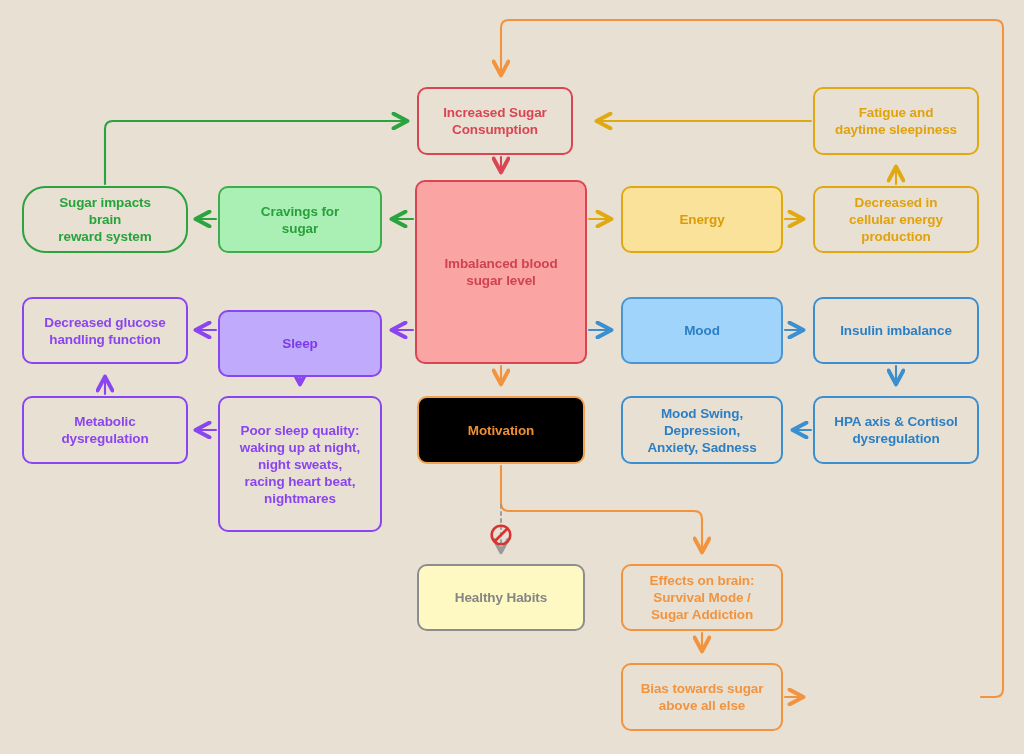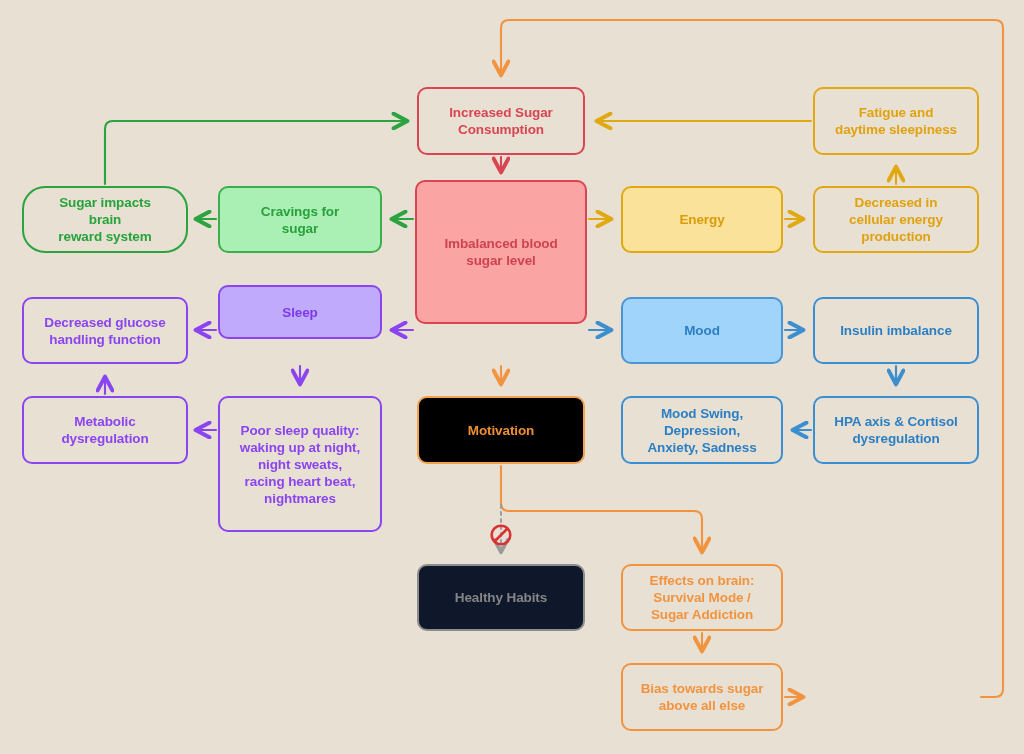--- a/index.html
+++ b/index.html
@@ -34,21 +34,21 @@
   .green-out {border-color:#2ba33f;color:#27a33c;background:#e8e0d3;}
   .green-fill{border-color:#3dae4e;color:#28a03c;background:#aaf0b4;}
   .yellow-out{border-color:#e0a911;color:#e0a20d;background:#e8e0d3;}
   .yellow-fill{border-color:#e0a911;color:#d99c0a;background:#fae29a;}
   .blue-out  {border-color:#3b8fd0;color:#2b7fc4;background:#e8e0d3;}
   .blue-fill {border-color:#4a95d3;color:#2b7fc4;background:#a1d4fb;}
   .purple-out{border-color:#8b45f0;color:#8b45f0;background:#e8e0d3;}
   .purple-fill{border-color:#8b45f0;color:#7c3ae8;background:#bfaafc;}
   .orange-out{border-color:#f2943f;color:#f2943f;background:#e8e0d3;}
   .orange-fill{border-color:#f0a24f;color:#ef8f33;background:#000000;}
-  .gray-fill {border-color:#8d8d8d;color:#858585;background:#0f172a;}
+  .gray-fill {border-color:#8d8d8d;color:#858585;background:#fef9c3;}
 </style>
 </head>
 <body>
 
 <div id="canvas">
 
   <svg id="edges" viewBox="0 0 1024 754">
     <defs>
       <marker id="ah-red" markerWidth="9" markerHeight="9" refX="7.4" refY="4.5" orient="auto">
         <path d="M1,1 L7.6,4.5 L1,8" fill="none" stroke="#d94552" stroke-width="1.9" stroke-linecap="round" stroke-linejoin="round"></path>
@@ -121,36 +121,36 @@
 
       <path d="M981,697 L995,697 Q1003,697 1003,689 L1003,28 Q1003,20 995,20 L509,20 Q501,20 501,28 L501,75" stroke="#f2943f" marker-end="url(#ah-orange)"></path>
     </g>
 
     <g>
       <circle cx="501" cy="535" r="9.3" fill="none" stroke="#d93232" stroke-width="2.6"></circle>
       <line x1="495" y1="541" x2="507" y2="529" stroke="#d93232" stroke-width="2.6" stroke-linecap="round"></line>
     </g>
   </svg>
 
-  <div class="node red-out" style="left:417px;top:87px;width:168px;height:68px;"><span>Increased Sugar
+  <div class="node red-out" style="left:417px;top:87px;width:156px;height:68px;"><span>Increased Sugar
 Consumption</span></div>
-  <div class="node red-fill" style="left:415px;top:180px;width:172px;height:144px;"><span>Imbalanced blood
+  <div class="node red-fill" style="left:415px;top:180px;width:172px;height:184px;"><span>Imbalanced blood
 sugar level</span></div>
   <div class="node green-fill" style="left:218px;top:186px;width:164px;height:67px;"><span>Cravings for
 sugar</span></div>
   <div class="node green-out" style="left:22px;top:186px;width:166px;height:67px;border-radius:23px;"><span>Sugar impacts
 brain
 reward system</span></div>
   <div class="node yellow-fill" style="left:621px;top:186px;width:162px;height:67px;"><span>Energy</span></div>
   <div class="node yellow-out" style="left:813px;top:186px;width:166px;height:67px;align-items:center;"><span>Decreased in
 cellular energy
 production</span></div>
   <div class="node yellow-out" style="left:813px;top:87px;width:166px;height:68px;"><span>Fatigue and
 daytime sleepiness</span></div>
-  <div class="node purple-fill" style="left:218px;top:285px;width:164px;height:54px;"><span>Sleep</span></div>
+  <div class="node purple-fill" style="left:218px;top:310px;width:164px;height:67px;"><span>Sleep</span></div>
   <div class="node purple-out" style="left:22px;top:297px;width:166px;height:67px;"><span>Decreased glucose
 handling function</span></div>
   <div class="node purple-out" style="left:22px;top:396px;width:166px;height:68px;"><span>Metabolic
 dysregulation</span></div>
   <div class="node purple-out" style="left:218px;top:396px;width:164px;height:136px;"><span>Poor sleep quality:
 waking up at night,
 night sweats,
 racing heart beat,
 nightmares</span></div>
   <div class="node blue-fill" style="left:621px;top:297px;width:162px;height:67px;"><span>Mood</span></div>

